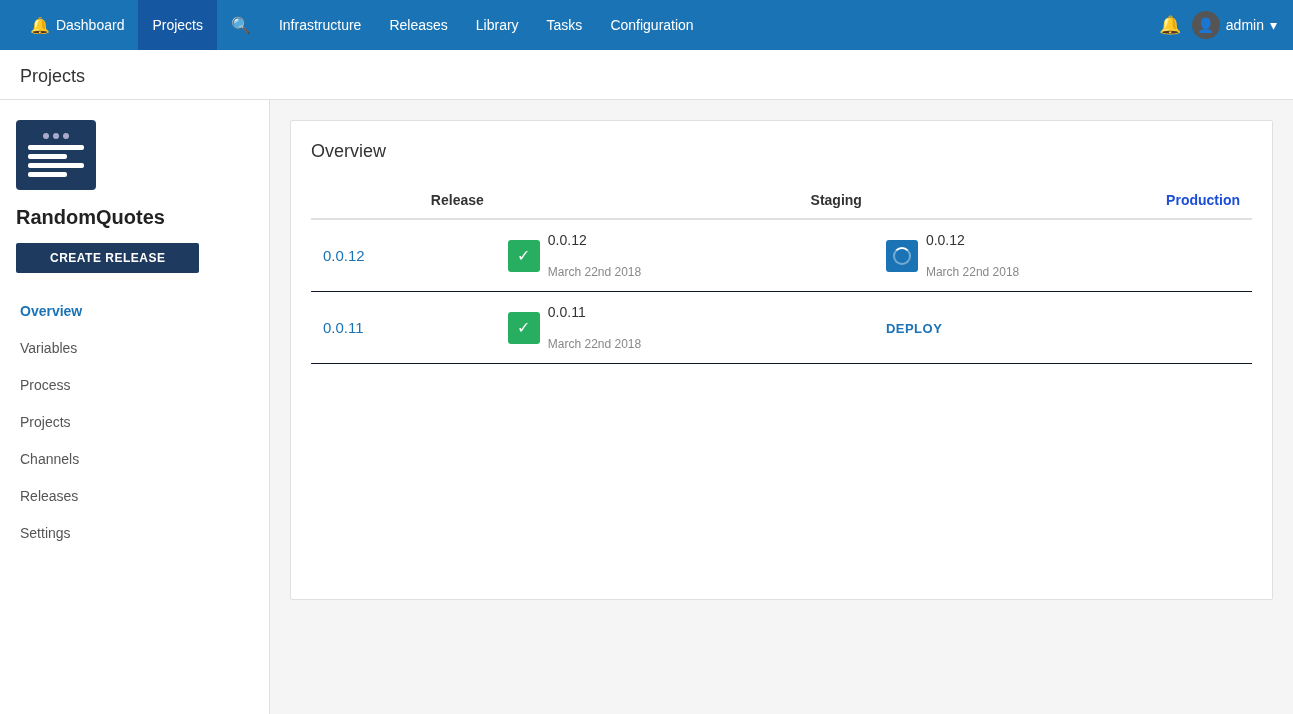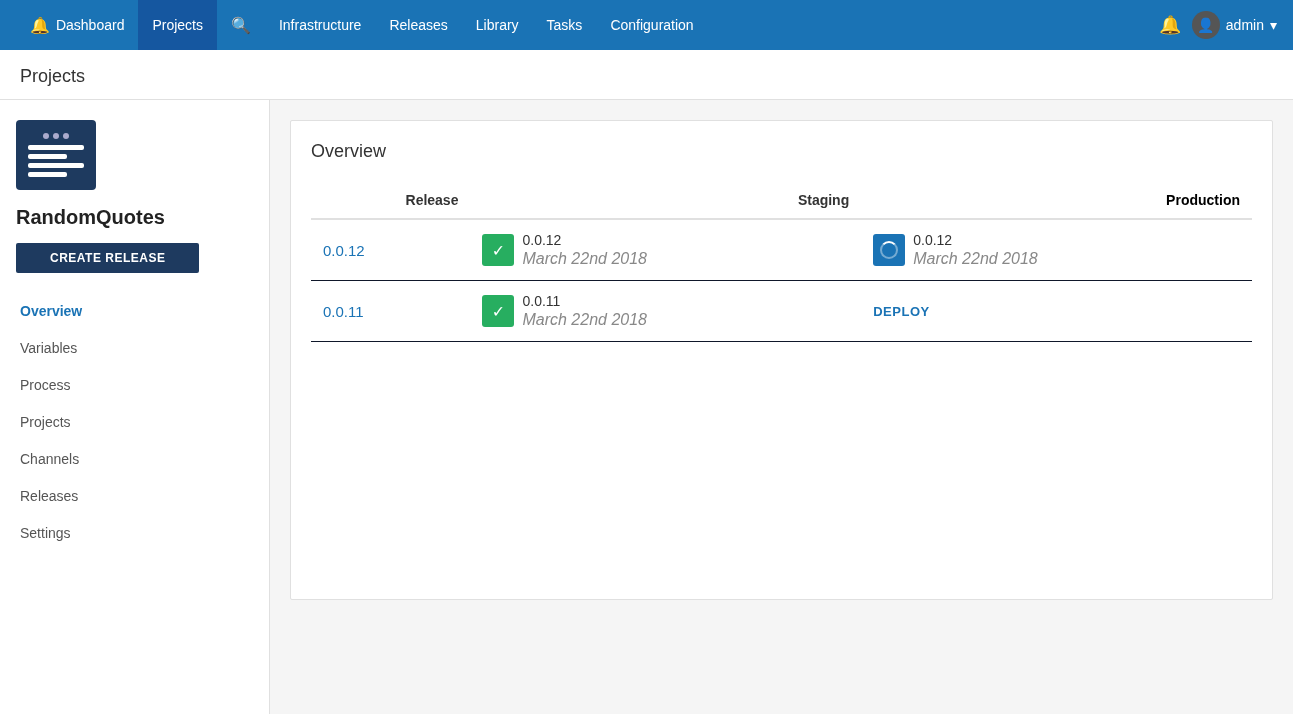--- a/index.html
+++ b/index.html
@@ -188,21 +188,21 @@
     }
     .releases-table th {
       font-weight: bold;
       font-size: 14px;
       color: #333;
       text-align: right;
       padding: 10px 12px;
       border-bottom: 2px solid #e0e0e0;
     }
     .releases-table th.production-header {
-      color: #000000;
+      color: #1d4ed8;
     }
     .releases-table td {
       padding: 12px 12px;
       border-bottom: 1px solid #0f172a;
       vertical-align: middle;
     }
     .release-link {
       color: #1a73b5;
       cursor: pointer;
       font-size: 15px;
@@ -248,24 +248,23 @@
     }
     .release-info {
       display: flex;
       flex-direction: column;
     }
     .release-version {
       font-size: 14px;
       color: #333;
     }
     .release-date {
-      font-size: 16px;
+      font-size: 12px;
       color: #888;
-      margin-top: 2px;
-      font-style: italic;
+      margin-top: 17px;
     }
 
     .deploy-link {
       color: #1a73b5;
       cursor: pointer;
       font-weight: bold;
       font-size: 13px;
       letter-spacing: 0.5px;
       text-align: right;
     }

